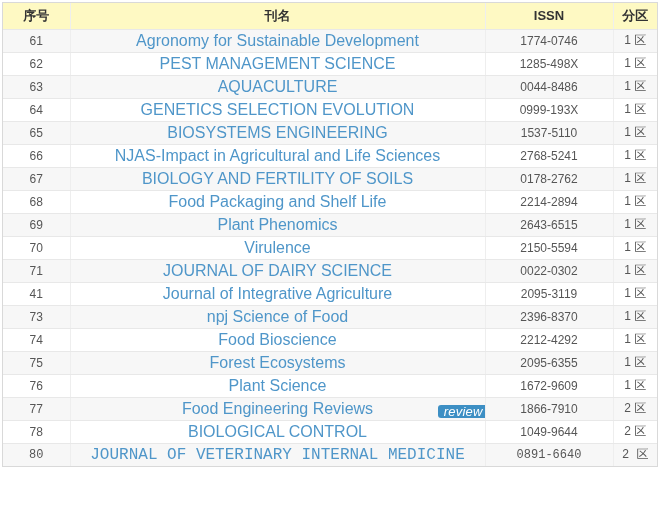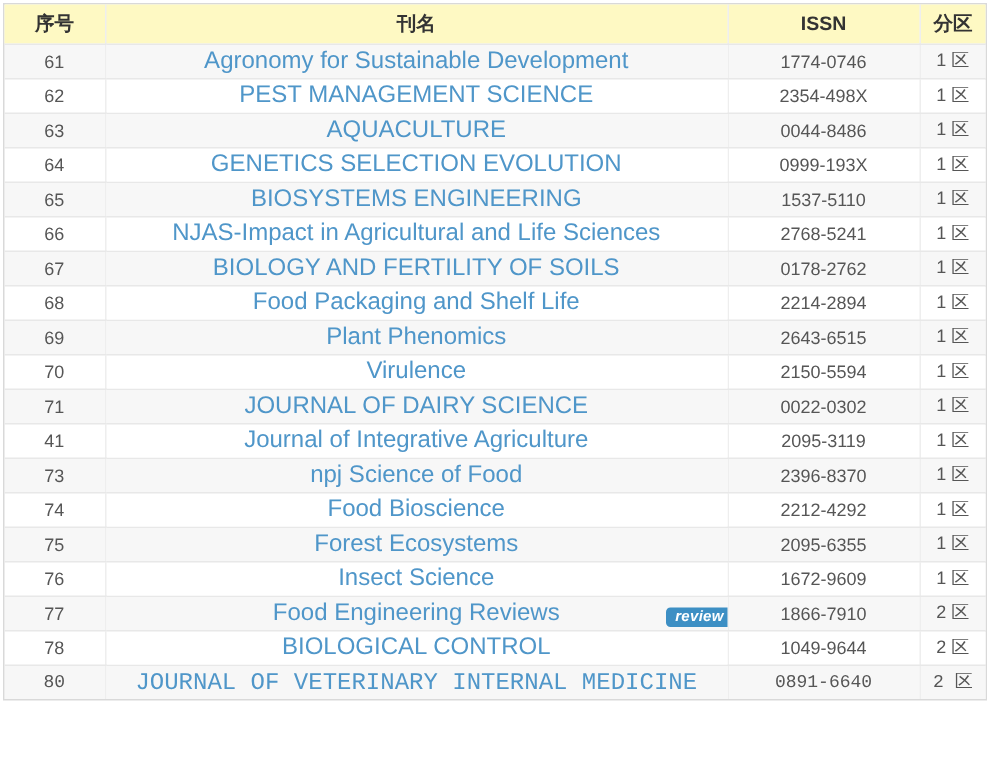--- a/index.html
+++ b/index.html
@@ -71,23 +71,23 @@
     text-decoration: none;
     font-size: 16px;
   }
 
   .review-badge {
     position: absolute;
     right: -4px;
     top: 7px;
     background: var(--badge-bg);
     color: #ffffff;
-    font-size: 10px;
+    font-size: 13px;
     font-style: italic;
-    font-weight: bold;
+    font-weight: normal;
     line-height: 11px;
     padding: 1px 6px;
     border-radius: 3px;
     letter-spacing: 0.2px;
   }
 </style>
 </head>
 <body>
 
 <div class="table-wrap">
@@ -113,21 +113,21 @@
       <a href="#" class="journal-link">Agronomy for Sustainable Development</a>
     </td>
     <td class="c-issn">1774-0746</td>
     <td class="c-zone">1 区</td>
   </tr>
         <tr>
     <td class="c-no">62</td>
     <td class="c-name">
       <a href="#" class="journal-link">PEST MANAGEMENT SCIENCE</a>
     </td>
-    <td class="c-issn">2354-498X</td>
+    <td class="c-issn">1285-498X</td>
     <td class="c-zone">1 区</td>
   </tr>
         <tr>
     <td class="c-no">63</td>
     <td class="c-name">
       <a href="#" class="journal-link">AQUACULTURE</a>
     </td>
     <td class="c-issn">0044-8486</td>
     <td class="c-zone">1 区</td>
   </tr>
@@ -223,21 +223,21 @@
     <td class="c-no">75</td>
     <td class="c-name">
       <a href="#" class="journal-link">Forest Ecosystems</a>
     </td>
     <td class="c-issn">2095-6355</td>
     <td class="c-zone">1 区</td>
   </tr>
         <tr>
     <td class="c-no">76</td>
     <td class="c-name">
-      <a href="#" class="journal-link">Insect Science</a>
+      <a href="#" class="journal-link">Plant Science</a>
     </td>
     <td class="c-issn">1672-9609</td>
     <td class="c-zone">1 区</td>
   </tr>
         <tr>
     <td class="c-no">77</td>
     <td class="c-name">
       <a href="#" class="journal-link">Food Engineering Reviews</a>
     <span class="review-badge">review</span></td>
     <td class="c-issn">1866-7910</td>

